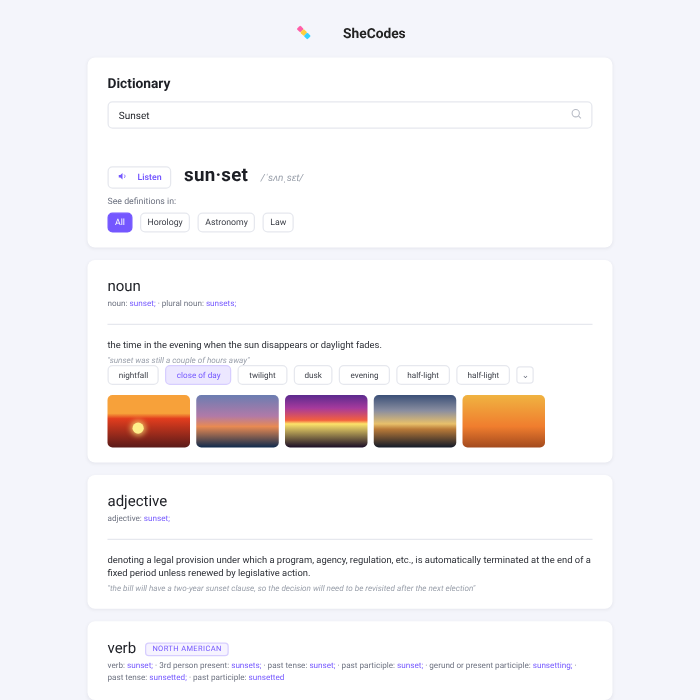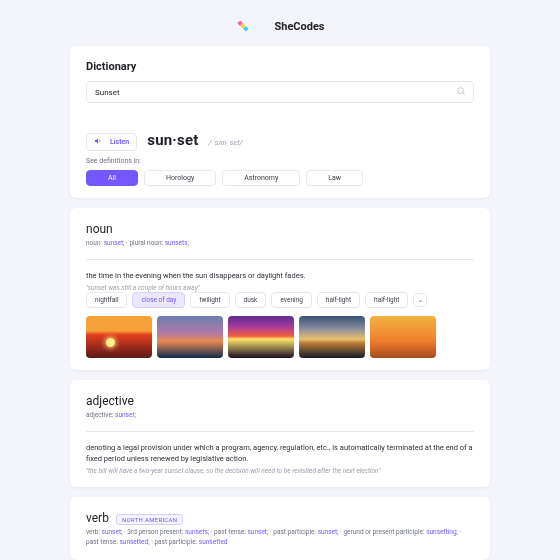--- a/index.html
+++ b/index.html
@@ -15,21 +15,21 @@
   .search{position:relative;border:1px solid var(--line);border-radius:4px;height:22px;display:flex;align-items:center;padding:0 22px 0 8px;margin-bottom:28px;}
   .search input{border:none;outline:none;width:100%;font-size:8px;color:var(--ink);background:transparent;}
   .search-icon{position:absolute;right:7px;top:50%;transform:translateY(-50%);color:#b6bac4;}
   .headrow{display:flex;align-items:baseline;gap:10px;margin-bottom:6px;}
   .listen{border:1px solid var(--line);border-radius:4px;padding:3px 7px;display:inline-flex;align-items:center;gap:8px;color:var(--accent);font-size:7px;font-weight:600;background:#fff;}
   .listen .vol{display:inline-block;}
   .word{font-size:15px;font-weight:700;letter-spacing:.2px;}
   .phon{font-size:8px;color:var(--muted);font-style:italic;}
   .see-label{font-size:7px;color:#6d7280;margin-bottom:5px;}
   .filters{display:flex;gap:6px;}
-  .chip{border:1px solid var(--line);border-radius:4px;padding:3px 21px;font-size:7px;color:#3a3d46;background:#fff;}
+  .chip{border:1px solid var(--line);border-radius:4px;padding:3px 5px;font-size:7px;color:#3a3d46;background:#fff;}
   .chip.active{background:var(--accent);border-color:var(--accent);color:#fff;}
   .pos{font-size:12px;font-weight:400;margin-bottom:3px;}
   .forms{font-size:6.5px;color:#6d7280;line-height:1.5;}
   .forms .accentword{color:var(--accent);}
   .hr{border:none;border-top:1px solid var(--line);margin:10px 0;}
   .def{font-size:7.5px;color:#2c2f36;line-height:1.5;}
   .example{font-size:6.5px;color:var(--muted);font-style:italic;margin-top:3px;}
   .sim-label{font-size:7px;font-weight:700;margin-top:9px;margin-bottom:5px;}
   .sims{display:flex;gap:5px;align-items:center;flex-wrap:wrap;}
   .sim{border:1px solid var(--line);border-radius:4px;padding:3px 8px;font-size:6.5px;color:#3a3d46;background:#fff;}

